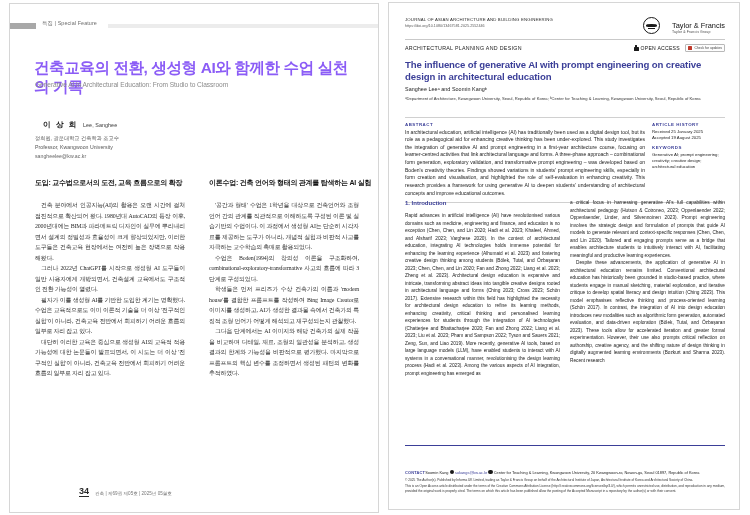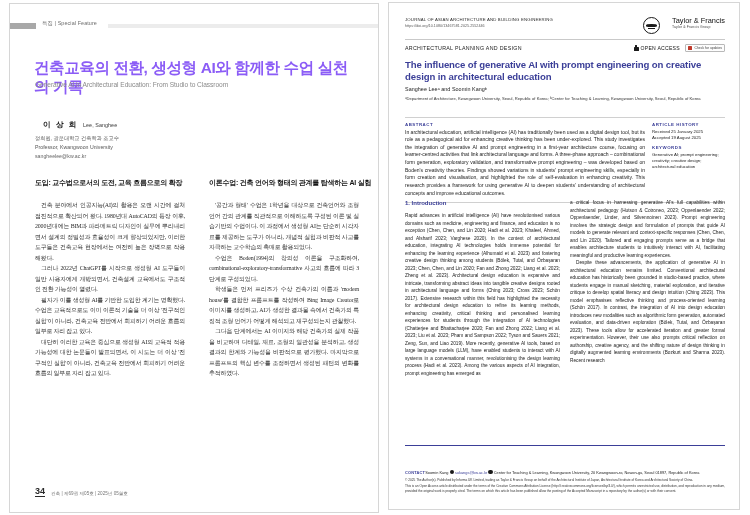--- a/index.html
+++ b/index.html
@@ -162,20 +162,21 @@
     align-items: flex-end;
     gap: 6px;
   }
   .folio {
     font-size: 9px;
     font-weight: bold;
     color: #2a2a2a;
     border-bottom: 1.2px solid #2a2a2a;
     line-height: 1.05;
     padding-bottom: 0px;
+    margin-left: 44px;
   }
   .folio-meta {
     font-size: 4.6px;
     color: #777777;
     padding-bottom: 1px;
     white-space: nowrap;
   }
 
   
   .rp {
@@ -198,21 +199,21 @@
   }
   .journal-doi {
     font-size: 3.7px;
     color: #5a5a5a;
     letter-spacing: 0.02px;
     margin-top: 1px;
     white-space: nowrap;
   }
   .tf-logo {
     display: flex;
-    align-items: flex-start;
+    align-items: flex-end;
     gap: 12px;
   }
   .tf-mark {
     width: 15px;
     height: 15px;
     border-radius: 50%;
     border: 1.1px solid #1a1a1a;
     position: relative;
     flex: none;
   }

